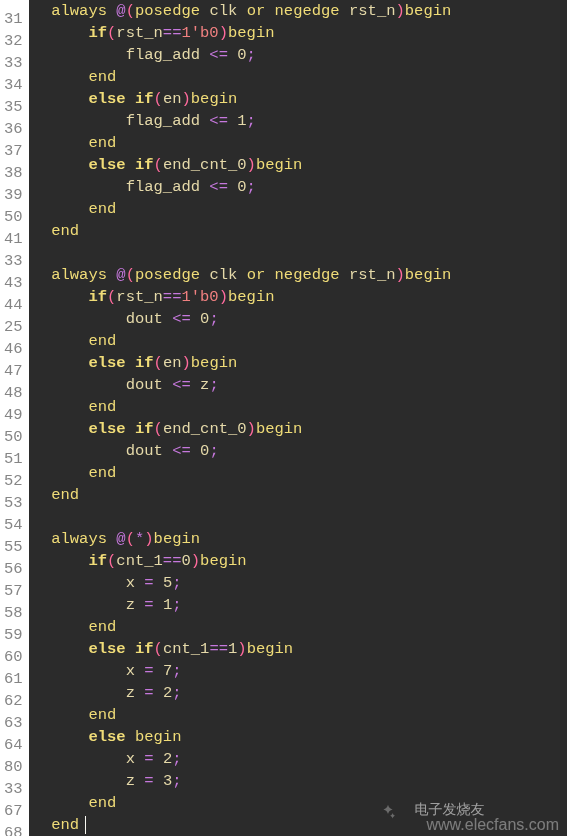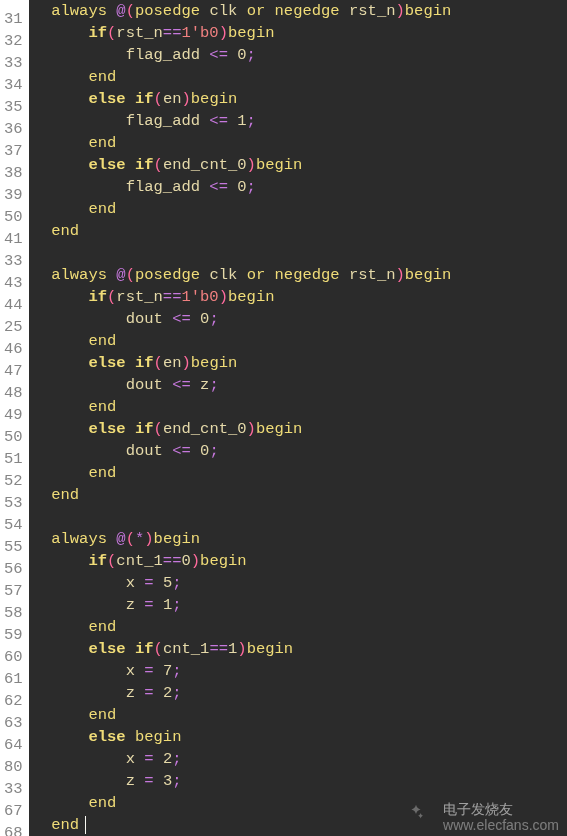--- a/index.html
+++ b/index.html
@@ -50,21 +50,21 @@
     bottom: 6px;
     color: rgba(255,255,255,0.55);
     font-family: Arial, sans-serif;
     font-size: 14px;
     display: flex;
     align-items: center;
     gap: 16px;
     pointer-events: none;
   }
   .watermark svg { opacity: 0.55; }
-  .watermark .sub { font-size: 14px; display:block; line-height:10px; opacity:0.7;}
+  .watermark .sub { font-size: 16px; display:block; line-height:10px; opacity:0.7;margin-left:12px;}
 </style>
 </head>
 <body>
 
 <div class="editor">
   <div class="gutter" id="gutter">
       <div class="line">31</div>
       <div class="line">32</div>
       <div class="line">33</div>
       <div class="line">34</div>

